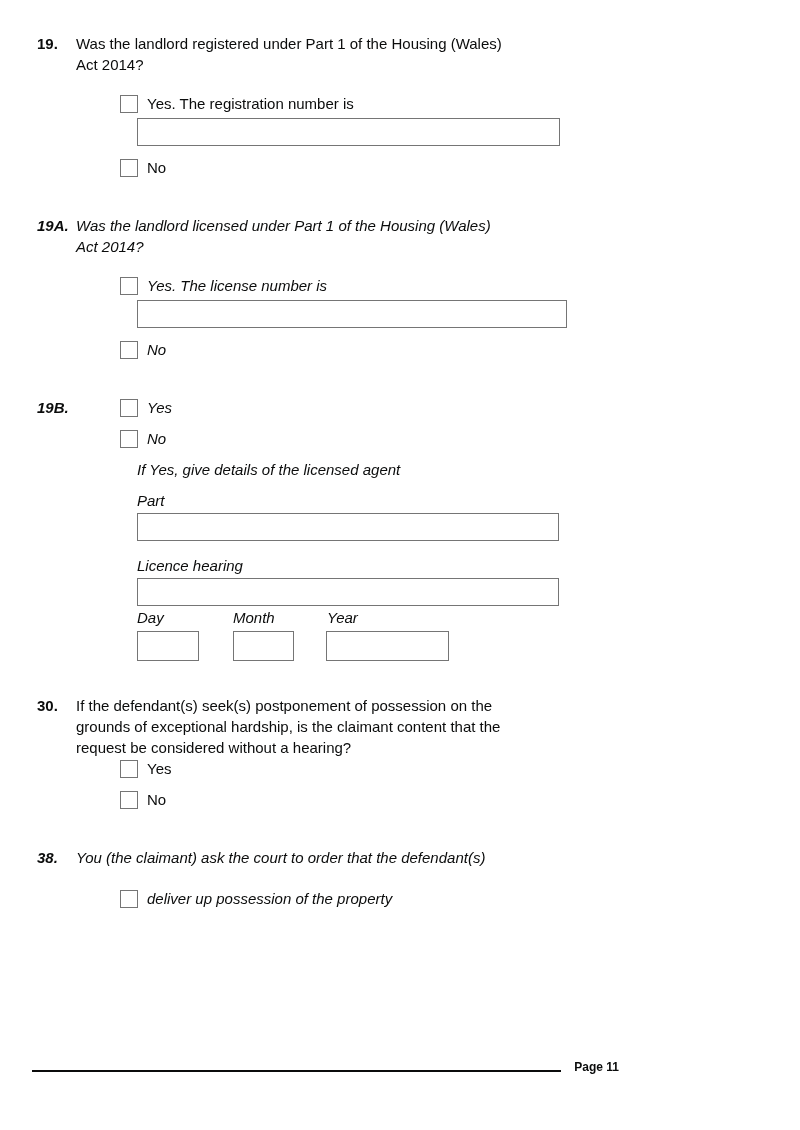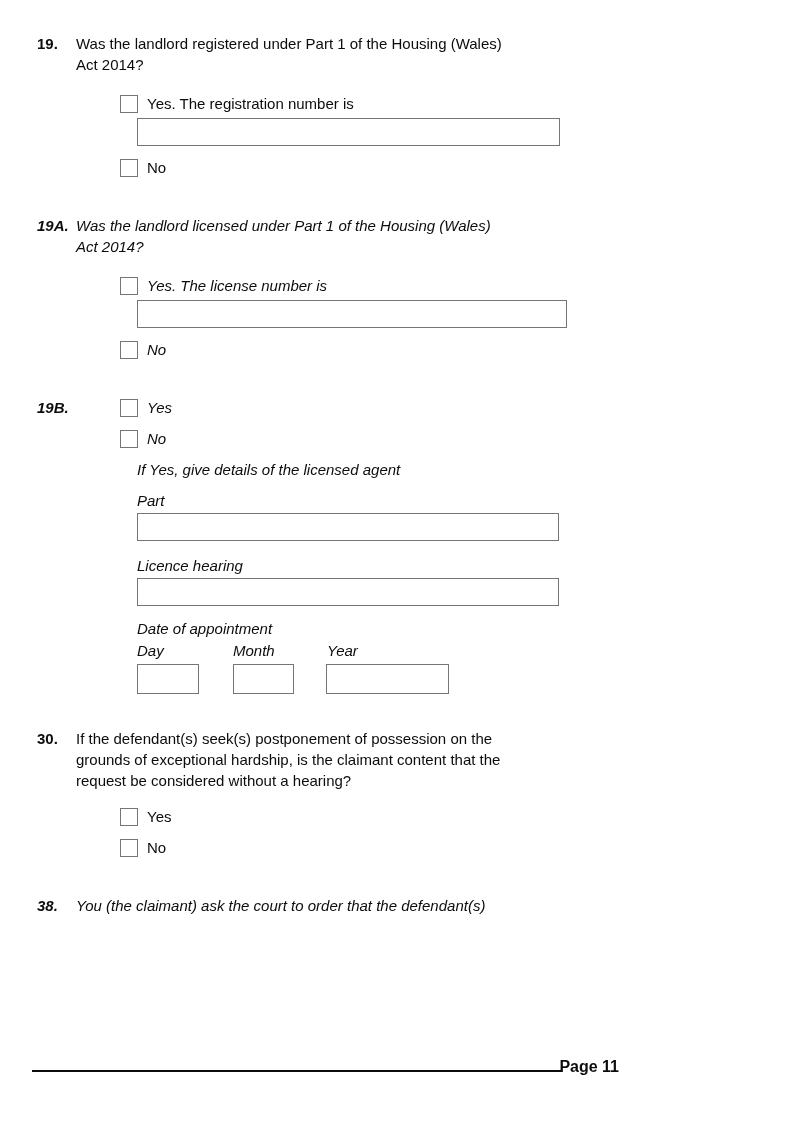--- a/index.html
+++ b/index.html
@@ -39,21 +39,21 @@
     border: 1px solid #757575;
     background: #ffffff;
     margin: 4px 0 0 61px;
     padding: 0 6px;
     font: inherit; color: inherit;
   }
   .w430 { width: 430px; }
 
   .mb18 { margin-bottom: 18px; }
   .mb17 { margin-bottom: 17px; }
-  .mb15 { margin-bottom: 15px; }
+  .mb15 { }
   .mb8  { margin-bottom: 20px; }
   .mt10 { margin-top: 10px; }
   .mt11 { margin-top: 11px; }
   .gap37 { margin-top: 37px; font-style: italic; }
   .gap34 { margin-top: 34px; }
 
   .details { margin-left: 61px; margin-top: 10px; }
   .details .label { margin-top: 14px; }
   .details .label-first { margin-top: 10px; }
   .field-input {
@@ -83,21 +83,21 @@
 
   .footer-rule {
     position: absolute;
     left: 32px; top: 1070px;
     width: 529px; height: 0;
     border-top: 2px solid #0b0c0c;
   }
   .page-num {
     position: absolute;
     top: 1059px; right: 33px;
-    font-weight: 700; font-size: 16px; line-height: 16px;
+    font-weight: 700; font-size: 12px; line-height: 16px;
   }
 </style>
 </head>
 <body>
 
 <div class="page">
 
   <div class="question">
     <span class="qnum">19.</span>
     <div class="qbody">
@@ -146,21 +146,20 @@
 
       <div class="details">
         <div>If Yes, give details of the licensed agent</div>
 
         <div class="label label-first">Part</div>
         <input type="text" class="field-input" style="">
 
         <div class="label">Licence hearing</div>
         <input type="text" class="field-input" style="">
 
-        <div class="date-label">Date of appointment</div>
         <div class="dmy-labels">
           <span class="slot-day">Day</span>
           <span class="slot-month">Month</span>
           <span class="slot-year">Year</span>
         </div>
         <div class="dmy-boxes">
           <input type="text" class="dmy-input box-day" style="">
           <input type="text" class="dmy-input box-month" style="">
           <input type="text" class="dmy-input box-year" style="">
         </div>
@@ -182,19 +181,23 @@
         <div class="checkbox"></div>
         <span class="opt-label">No</span>
       </div>
     </div>
   </div>
 
   <div class="question gap37">
     <span class="qnum">38.</span>
     <div class="qbody">
       <div class="qtext mb8">You (the claimant) ask the court to order that the defendant(s)</div>
+      <div class="opt">
+        <div class="checkbox"></div>
+        <span class="opt-label">deliver up possession of the property</span>
+      </div>
     </div>
   </div>
 
   <div class="footer-rule"></div>
   <div class="page-num">Page 11</div>
 
 </div>
 
 </body></html>

